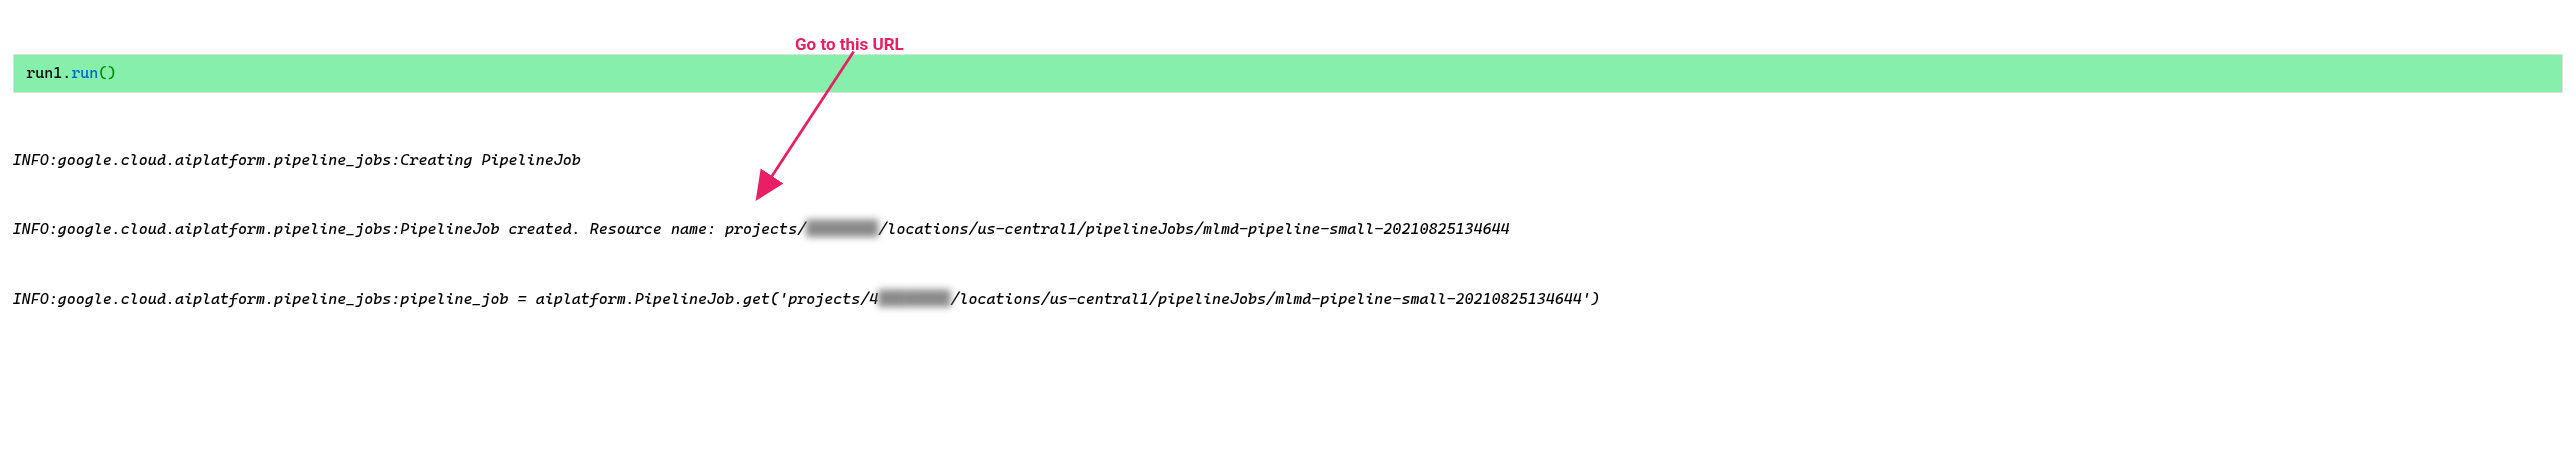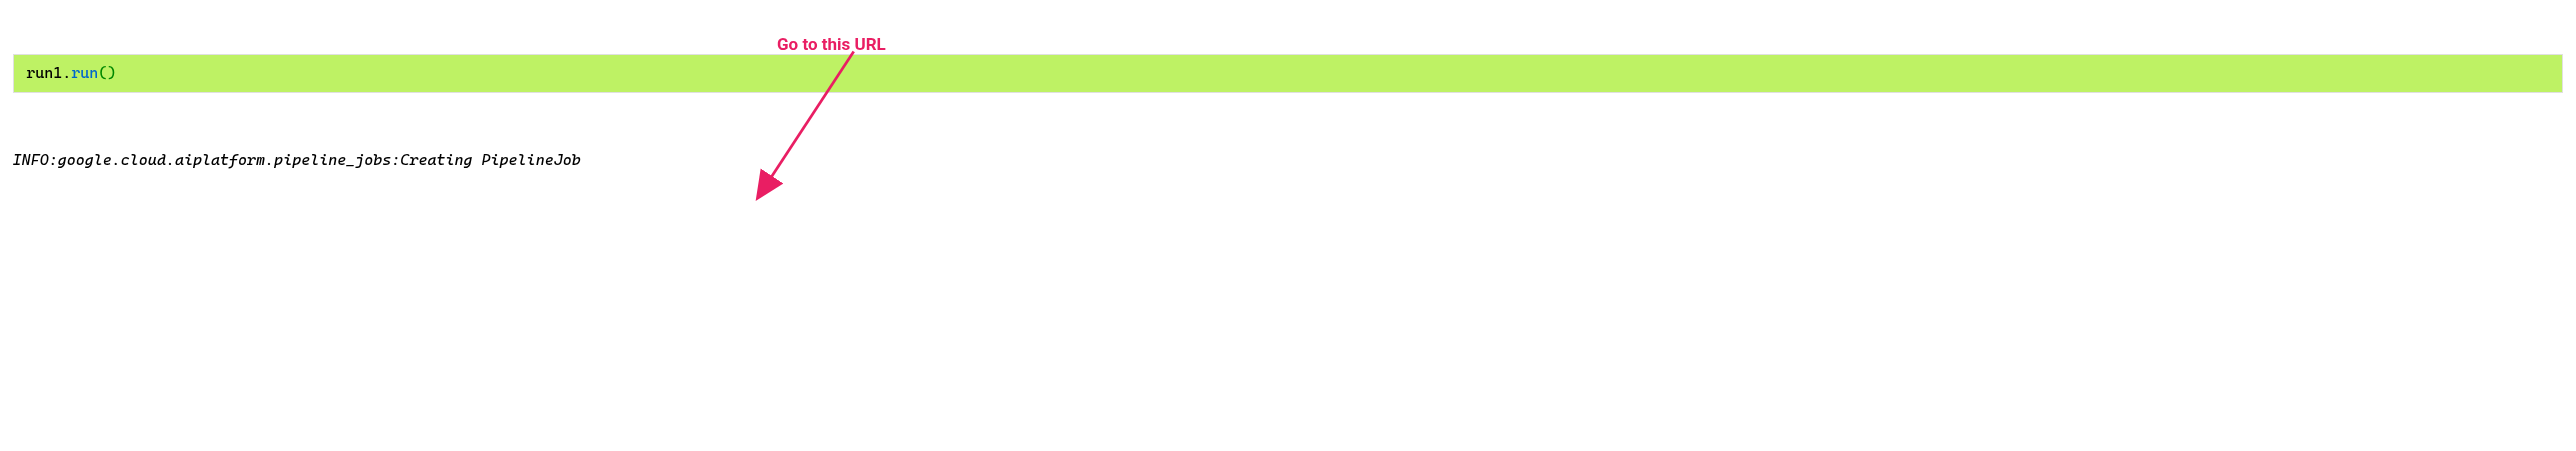--- a/index.html
+++ b/index.html
@@ -13,34 +13,34 @@
       background: #ffffff;
       line-height: 1.5;
       position: relative;
       width: 2576px;
       height: 452px;
       padding-top: 54px;
     }
     .annotation {
       position: absolute;
       top: 32px;
-      left: 777px;
+      left: 795px;
       color: #e91e63;
       font-family: -apple-system, BlinkMacSystemFont, "Segoe UI", Roboto, Helvetica, Arial, sans-serif;
       font-weight: bold;
       font-size: 17px;
     }
     .arrow-svg {
       position: absolute;
       top: 47px;
       left: 745px;
       pointer-events: none;
     }
     .code-cell {
-      background: #bef264;
+      background: #86efac;
       border: 0.9px solid #e0e0e0;
       padding: 7.2px 12.6px;
       margin: 0 12.6px 9px 12.6px;
       font-family: inherit;
     }
     .code-line {
       white-space: pre;
       color: #000;
     }
     .kw-obj { color: #000; }
@@ -78,17 +78,19 @@
   </defs>
   <line x1="120" y1="5" x2="15" y2="165" stroke="#e91e63" stroke-width="3" marker-end="url(#arrowhead)"></line>
 </svg>
 
 <div class="code-cell">
   <span class="code-line"><span class="kw-obj">run1.</span><span class="kw-method">run</span><span class="kw-paren">()</span></span>
 </div>
 
 <div class="output">
   <span class="output-line">INFO:google.cloud.aiplatform.pipeline_jobs:Creating PipelineJob</span>
+  <span class="output-line"><span>INFO:google.cloud.aiplatform.pipeline_jobs:PipelineJob created. Resource name: projects/</span><span class="blur">████████</span><span>/locations/us-central1/pipelineJobs/mlmd-pipeline-small-20210825134644</span></span>
+  <span class="output-line"><span>INFO:google.cloud.aiplatform.pipeline_jobs:pipeline_job = aiplatform.PipelineJob.get('projects/4</span><span class="blur">████████</span><span>/locations/us-central1/pipelineJobs/mlmd-pipeline-small-20210825134644')</span></span>
   
   
   
 </div>
 
 
 </body></html>

